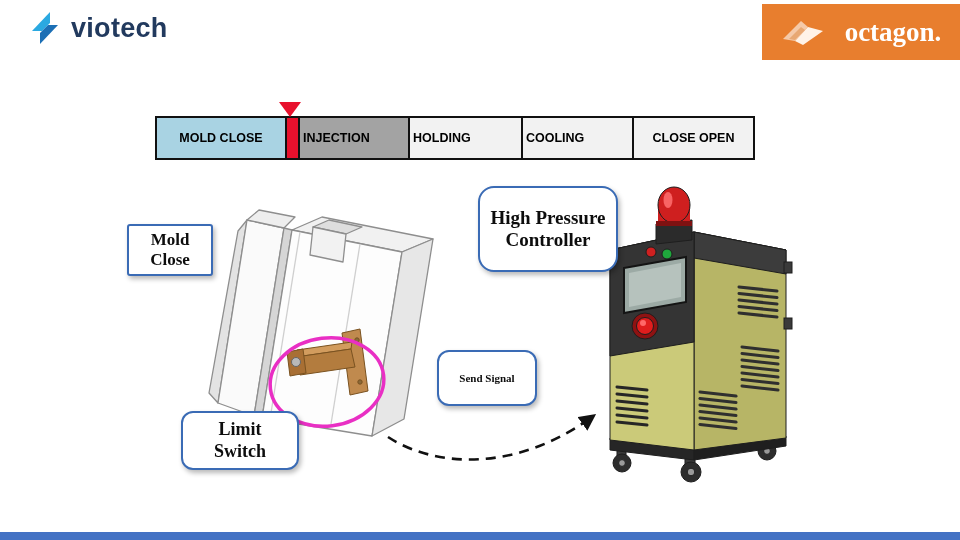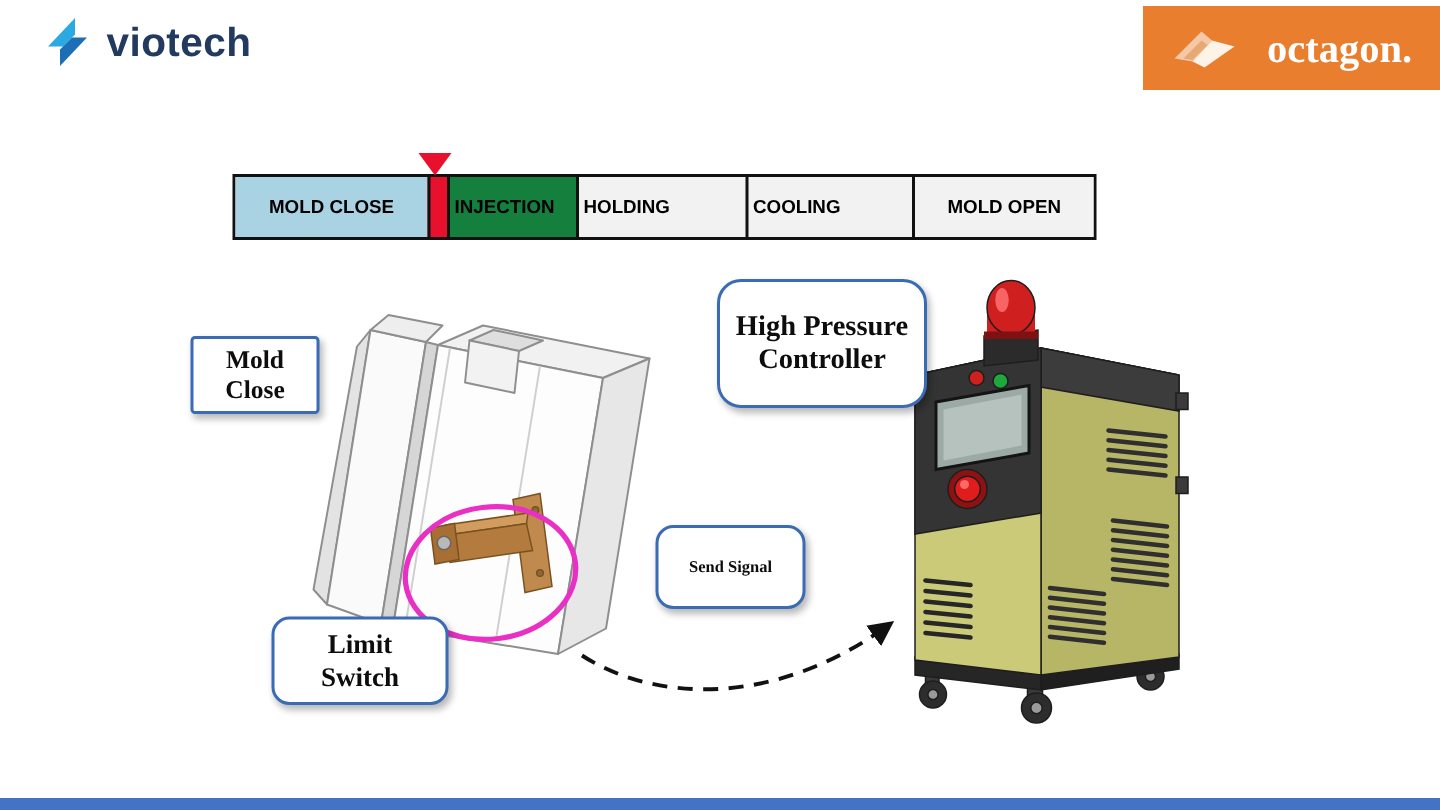--- a/index.html
+++ b/index.html
@@ -57,31 +57,31 @@
     <span class="partner-name">octagon.</span>
   </div>
 
   <div class="timeline">
       <div class="tl-cell" style="width: 128px; background: rgb(169, 211, 227);">
         <span>MOLD CLOSE</span>
       </div>
       <div class="tl-cell" style="width: 13px; background: rgb(232, 17, 45);">
         <span></span>
       </div>
-      <div class="tl-cell left" style="width: 86px; background: #15803d;">
+      <div class="tl-cell left" style="width: 110px; background: #a3a3a3;">
         <span>INJECTION</span>
       </div>
       <div class="tl-cell left" style="width: 113px; background: rgb(242, 242, 242);">
         <span>HOLDING</span>
       </div>
       <div class="tl-cell left" style="width: 111px; background: rgb(242, 242, 242); text-align: center;">
         <span>COOLING</span>
       </div>
       <div class="tl-cell" style="width: 121px; background: rgb(242, 242, 242);">
-        <span>MOLD OPEN</span>
+        <span>CLOSE OPEN</span>
       </div>
     </div>
 
   <svg class="marker" width="28" height="17" viewBox="0 0 28 17">
     <polygon points="3,1 25,1 14,16" fill="#E8112D"></polygon>
   </svg>
 
   <svg class="illustration" viewBox="0 0 960 540">
     <defs>
       <marker id="arrowhead" viewBox="0 0 10 10" refX="7" refY="5" markerWidth="6.5" markerHeight="6.5" orient="auto">

